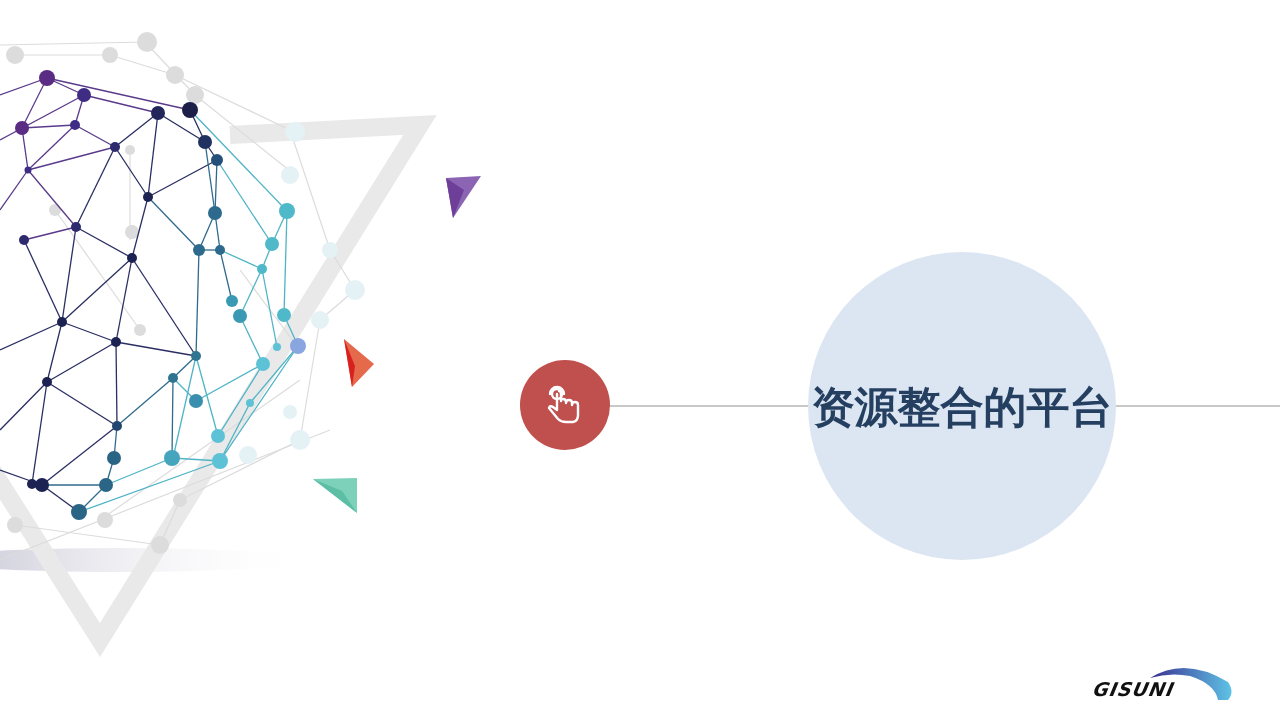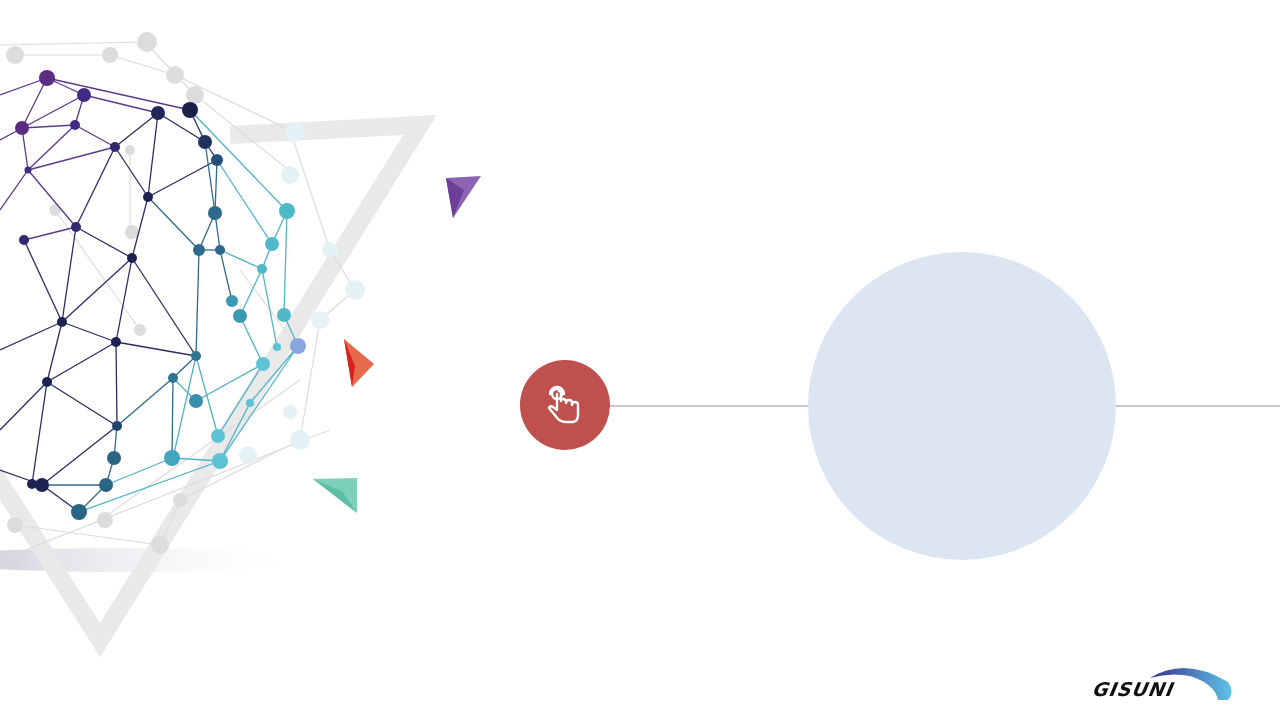--- a/index.html
+++ b/index.html
@@ -262,20 +262,21 @@
 
   <div class="icon-badge">
     <svg width="50" height="50" viewBox="0 0 50 50" fill="none" stroke="#ffffff" stroke-width="2.4" stroke-linecap="round" stroke-linejoin="round">
       <circle cx="17" cy="14" r="5"></circle>
       <path d="M10 14 a7 7 0 1 1 14 0"></path>
       <path d="M17 14 L17 30 L13 27 Q10 25 9 28 L18 39 Q21 42 26 42 L33 42 Q38 41 38 35 L38 25 Q38 22 35 22 Q32 22 32 25 L32 23 Q32 20 29 20 Q26 20 26 23 L26 22 Q26 19 23 19 Q21 19 21 21 L21 14 Q21 11 19 11"></path>
     </svg>
   </div>
 
   <div class="title-circle"></div>
+  <div class="title-text">资源整合的平台</div>
 
   <div class="logo">
     <svg width="150" height="44" viewBox="0 0 150 44" style="position:absolute;left:0;top:0">
       <path d="M60 18 Q95 -4 138 22 Q145 32 138 40 L128 40 Q125 24 100 16 Q80 12 60 18 Z" fill="url(#logoGrad)"></path>
       <defs>
         <linearGradient id="logoGrad" x1="0" x2="1" y1="0" y2="0">
           <stop offset="0" stop-color="#3a2f8f"></stop>
           <stop offset="1" stop-color="#5ec3e6"></stop>
         </linearGradient>
       </defs>

